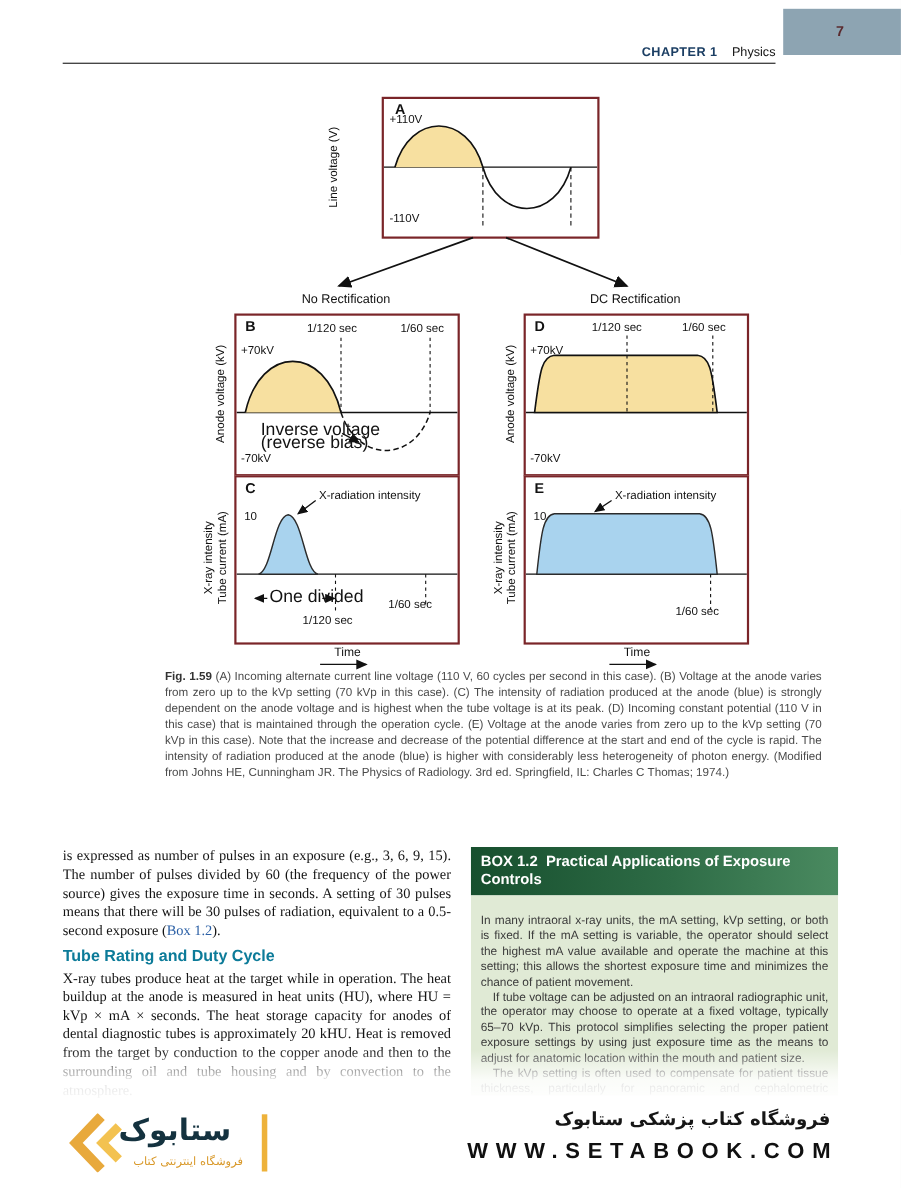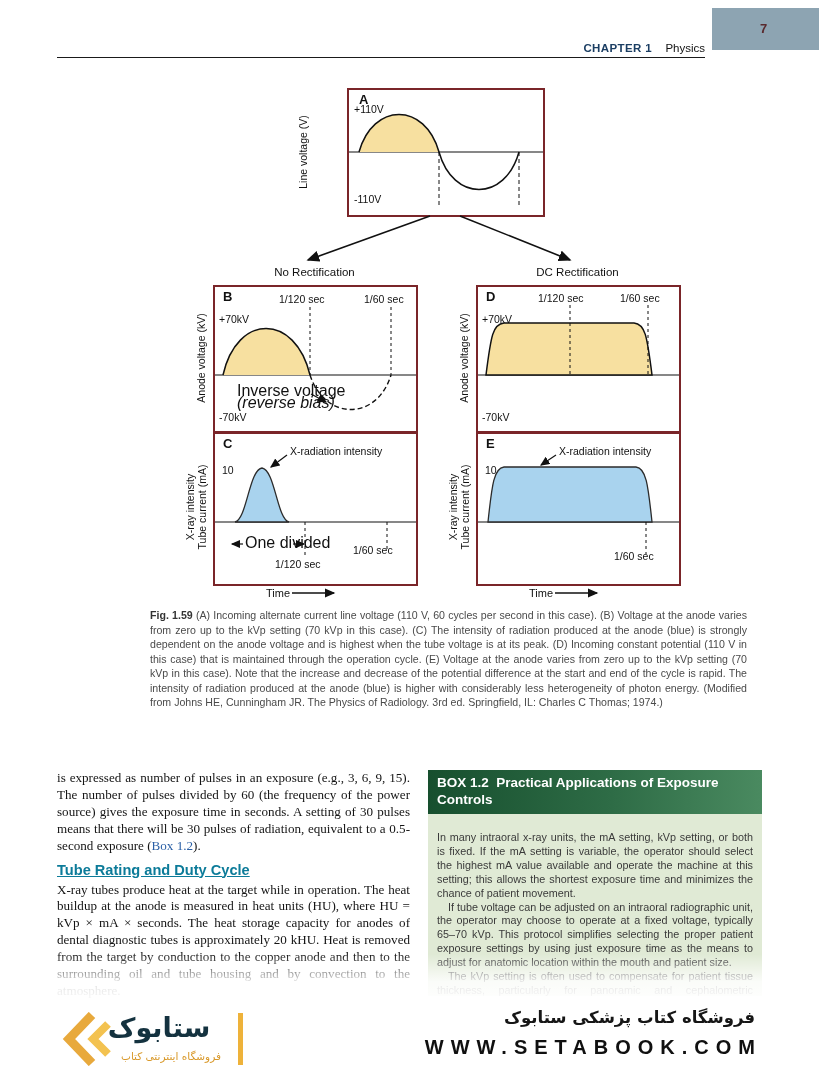--- a/index.html
+++ b/index.html
@@ -17,33 +17,33 @@
   
   .panel{position:absolute;border:2px solid #7a2529;background:#fff;}
   .panel svg{position:absolute;left:0;top:0;display:block;}
   .lbl{position:absolute;font-size:10.5px;line-height:12px;color:#111;white-space:nowrap;}
   .lbl.small{font-size:16px;line-height:11.5px;}
   .plet{position:absolute;font-size:13px;font-weight:bold;color:#111;}
   .coltitle{position:absolute;font-size:11.5px;color:#111;text-align:center;}
   .vlabel{position:absolute;display:flex;flex-direction:column;justify-content:center;align-items:center;
           transform:rotate(-90deg);font-size:10.5px;line-height:12.5px;color:#111;white-space:nowrap;text-align:center;}
   .freesvg{position:absolute;}
-  .time-wrap{position:absolute;width:100px;display:flex;flex-direction:row;align-items:center;font-size:11px;color:#111;}
+  .time-wrap{position:absolute;width:100px;display:flex;flex-direction:column;align-items:center;font-size:11px;color:#111;}
 
   
   .caption{position:absolute;left:150px;top:608px;width:597px;font-size:10.6px;line-height:14.5px;
            color:#4a4a4a;text-align:justify;}
   .caption .cap-b{font-weight:bold;color:#333;}
 
   
   .col-left{position:absolute;left:57px;top:770px;width:353px;height:230px;overflow:hidden;}
   .col-left p{margin:0;font-family:"Liberation Serif",serif;font-size:13.1px;line-height:16.9px;
               text-align:justify;color:#141414;}
   .subhead{margin:7px 0 4px 0;font-family:"Liberation Sans",sans-serif;font-weight:bold;
-           font-size:14.6px;color:#0c7b99;text-decoration:underline;}
+           font-size:14.6px;color:#0c7b99;}
   .p-indent{text-indent:14px;}
   .xlink{color:#2a5fa5;cursor:pointer;text-decoration:none;}
 
   
   .infobox{position:absolute;left:428px;top:770px;width:334px;height:226px;overflow:hidden;}
   .infobox-header{background:linear-gradient(90deg,#174f2e 0%,#2e6c46 55%,#4a8a60 100%);
                   color:#fff;font-weight:bold;font-size:13.5px;line-height:16.5px;padding:5px 9px 6px 9px;}
   .infobox-body{background:#e0ead5;padding:17px 9px 12px 9px;}
   .infobox-body p{margin:0;font-size:10.8px;line-height:13.9px;color:#3a3a3a;text-align:justify;}
   .box-indent{text-indent:11px;}
@@ -124,21 +124,21 @@
       <line x1="95" y1="20" x2="95" y2="88" stroke="#111" stroke-width="1" stroke-dasharray="3,3"></line>
       <line x1="176" y1="20" x2="176" y2="88" stroke="#111" stroke-width="1" stroke-dasharray="3,3"></line>
       <line x1="96" y1="107" x2="111" y2="115" stroke="#111" stroke-width="1.2" marker-end="url(#arwB)"></line>
     </svg>
     <span class="plet" style="left:8px;top:2px;">B</span>
     <span class="lbl" style="left:4px;top:26px;">+70kV</span>
     <span class="lbl" style="left:4px;top:124px;">-70kV</span>
     <span class="lbl" style="left:64px;top:6px;">1/120 sec</span>
     <span class="lbl" style="left:149px;top:6px;">1/60 sec</span>
     <span class="lbl small" style="left:22px;top:98px;">Inverse voltage</span>
-    <span class="lbl small" style="left:22px;top:110px;font-style:italic;">(reverse bias)</span>
+    <span class="lbl small" style="left:22px;top:110px;">(reverse bias)</span>
   </div>
 
   <div class="vlabel" style="left:136px;top:494px;width:120px;height:26px;">
     <span style="display:block;">X-ray intensity</span>
     <span style="display:block;">Tube current (mA)</span>
   </div>
   <div class="panel" style="left:213px;top:432px;width:201px;height:150px;">
     <svg width="201" height="150" viewBox="0 0 201 150">
       <defs>
         <marker id="arwC" markerWidth="9" markerHeight="8" refX="7" refY="3.5" orient="auto">

